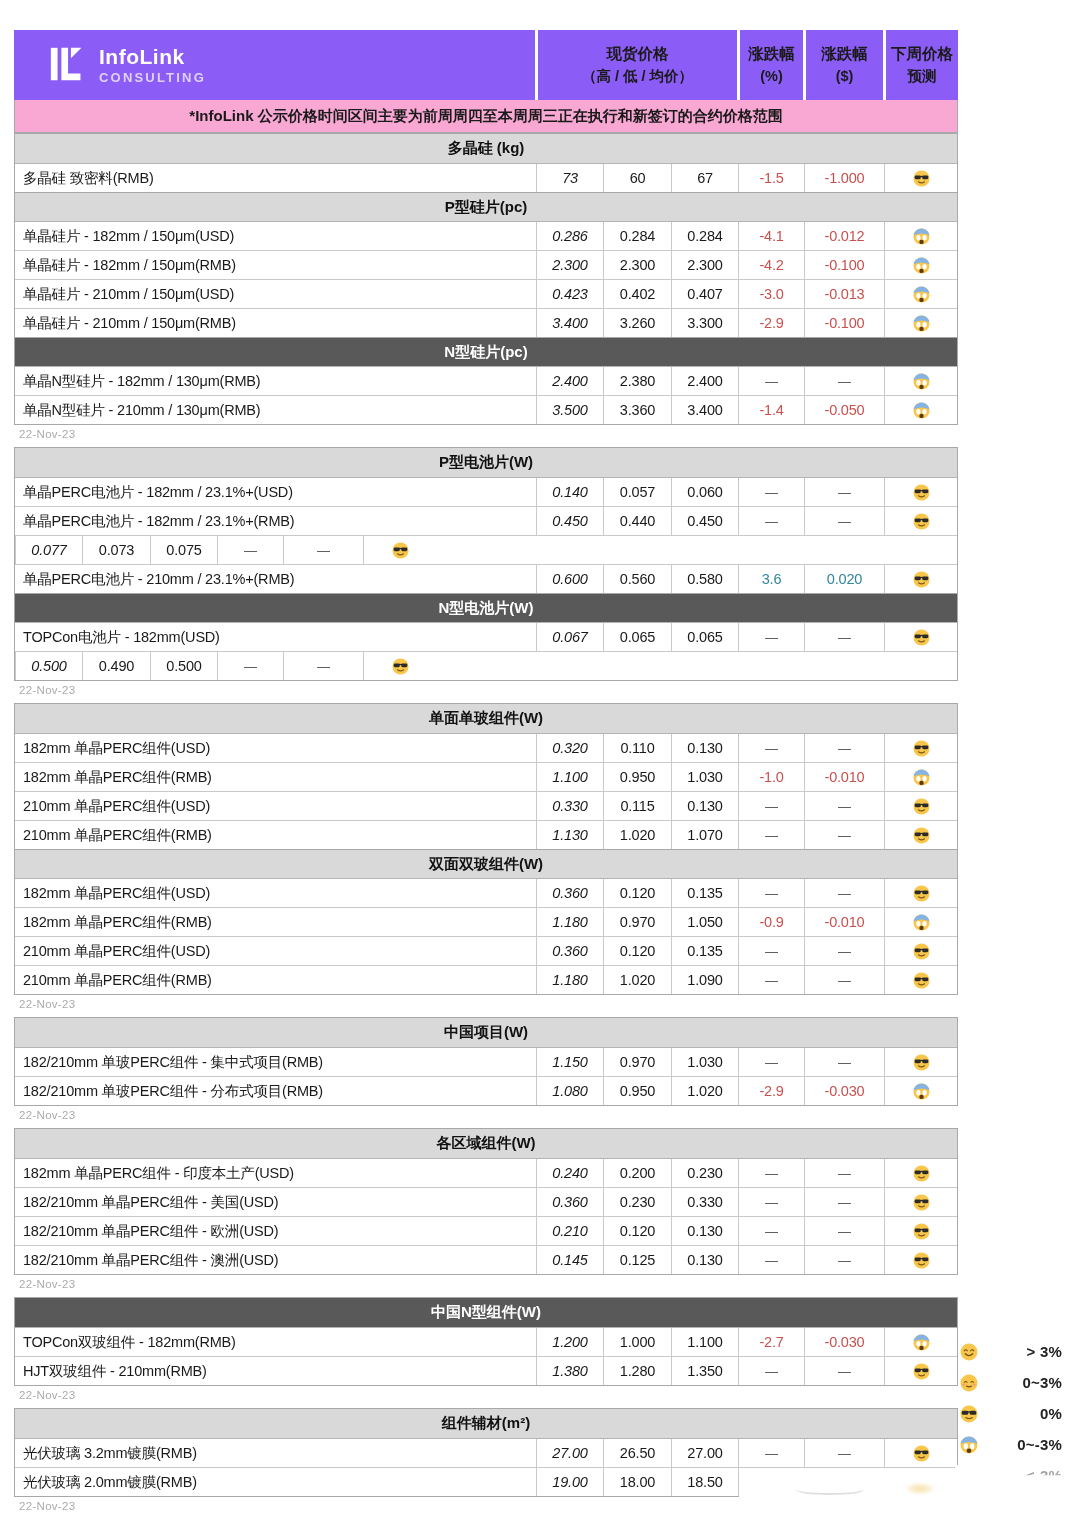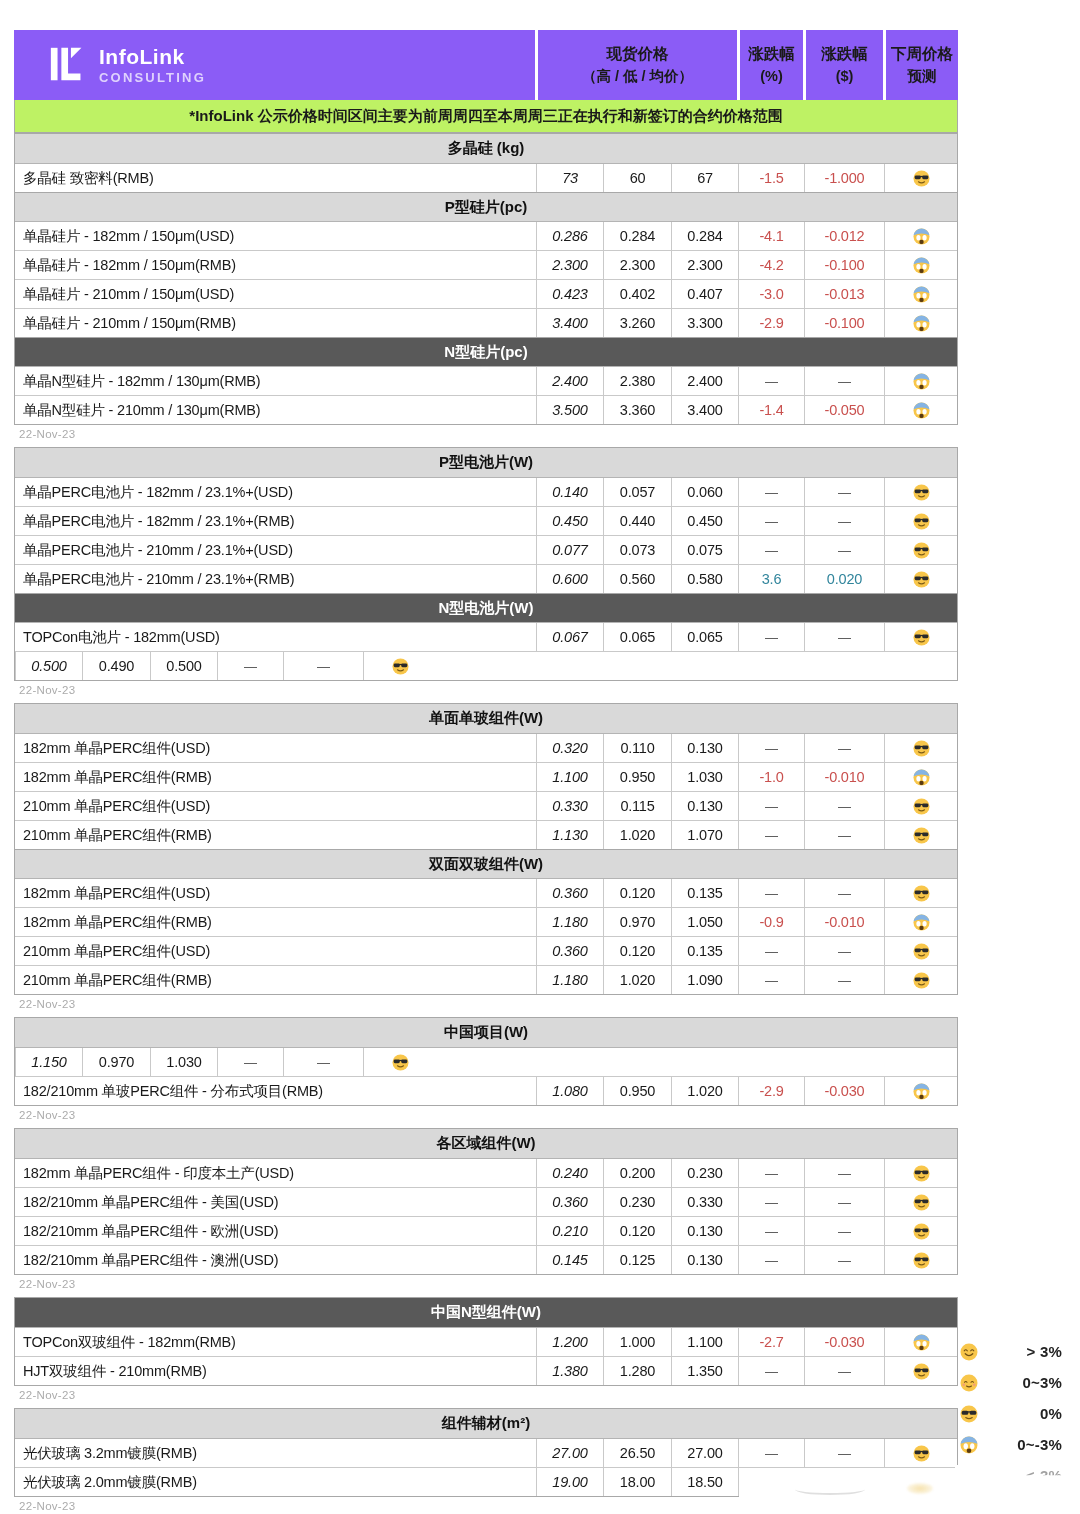--- a/index.html
+++ b/index.html
@@ -23,21 +23,21 @@
   .hline2{font-size:14.5px;}
 
   .logo{display:flex;align-items:center;gap:9px;}
   .logo svg{display:block;}
   .logo-text{display:flex;flex-direction:column;line-height:1;}
   .logo-name{color:#fff;font-weight:bold;font-size:21px;letter-spacing:.5px;}
   .logo-sub{color:rgba(255,255,255,.72);font-size:13px;letter-spacing:2.2px;margin-top:4px;font-weight:bold;}
 
   
   .note-row{height:33px;display:flex;align-items:center;justify-content:center;
-    font-weight:bold;font-size:15px;background:#bef264;
+    font-weight:bold;font-size:15px;background:#f9a8d4;
     border-left:1px solid #a8a8a8;border-right:1px solid #a8a8a8;border-bottom:1px solid #a8a8a8;
     box-sizing:border-box;}
 
   
   .block{border:1px solid #a8a8a8;box-sizing:border-box;position:relative;background:#0f766e;}
   .section-header{height:29px;display:flex;align-items:center;justify-content:center;
     font-weight:bold;font-size:15px;box-sizing:border-box;}
   .section-header.light{background:#d9d9d9;color:#111;}
   .section-header.dark{background:#595959;color:#fff;}
   .section-header + .section-header,.row + .section-header{border-top:1px solid #a8a8a8;}
@@ -294,21 +294,20 @@
                 <circle cx="18" cy="18" r="17" fill="#F8C64A"></circle>
                 <rect x="3.5" y="11.5" width="13" height="8" rx="3" fill="#2b2b2b"></rect>
                 <rect x="19.5" y="11.5" width="13" height="8" rx="3" fill="#2b2b2b"></rect>
                 <rect x="14" y="12.5" width="8" height="2.6" fill="#2b2b2b"></rect>
                 <path d="M11.5 25 Q18 29.5 24.5 25" stroke="#7a5a17" stroke-width="2.3" fill="none" stroke-linecap="round"></path>
               </svg>
             </span>
           </div>
         </div>
         <div class="row">
-          <div class="cell c-name">单晶PERC电池片 - 210mm / 23.1%+(USD)</div>
           <div class="cell c-high">0.077</div>
           <div class="cell c-low">0.073</div>
           <div class="cell c-avg">0.075</div>
           <div class="cell c-pct val-dash">—</div>
           <div class="cell c-chg val-dash">—</div>
           <div class="cell c-emo">
             <span>
               <svg class="emoji-svg" width="17" height="17" viewBox="0 0 36 36">
                 <circle cx="18" cy="18" r="17" fill="#F8C64A"></circle>
                 <rect x="3.5" y="11.5" width="13" height="8" rx="3" fill="#2b2b2b"></rect>
@@ -531,20 +530,21 @@
                 <path d="M11.5 25 Q18 29.5 24.5 25" stroke="#7a5a17" stroke-width="2.3" fill="none" stroke-linecap="round"></path>
               </svg>
             </span>
           </div>
         </div>
       </div>
       <div class="date-label">22-Nov-23</div>
       <div class="block">
         <div class="section-header light">中国项目(W)</div>
         <div class="row">
+          <div class="cell c-name">182/210mm 单玻PERC组件 - 集中式项目(RMB)</div>
           <div class="cell c-high">1.150</div>
           <div class="cell c-low">0.970</div>
           <div class="cell c-avg">1.030</div>
           <div class="cell c-pct val-dash">—</div>
           <div class="cell c-chg val-dash">—</div>
           <div class="cell c-emo">
             <span>
               <svg class="emoji-svg" width="17" height="17" viewBox="0 0 36 36">
                 <circle cx="18" cy="18" r="17" fill="#F8C64A"></circle>
                 <rect x="3.5" y="11.5" width="13" height="8" rx="3" fill="#2b2b2b"></rect>

